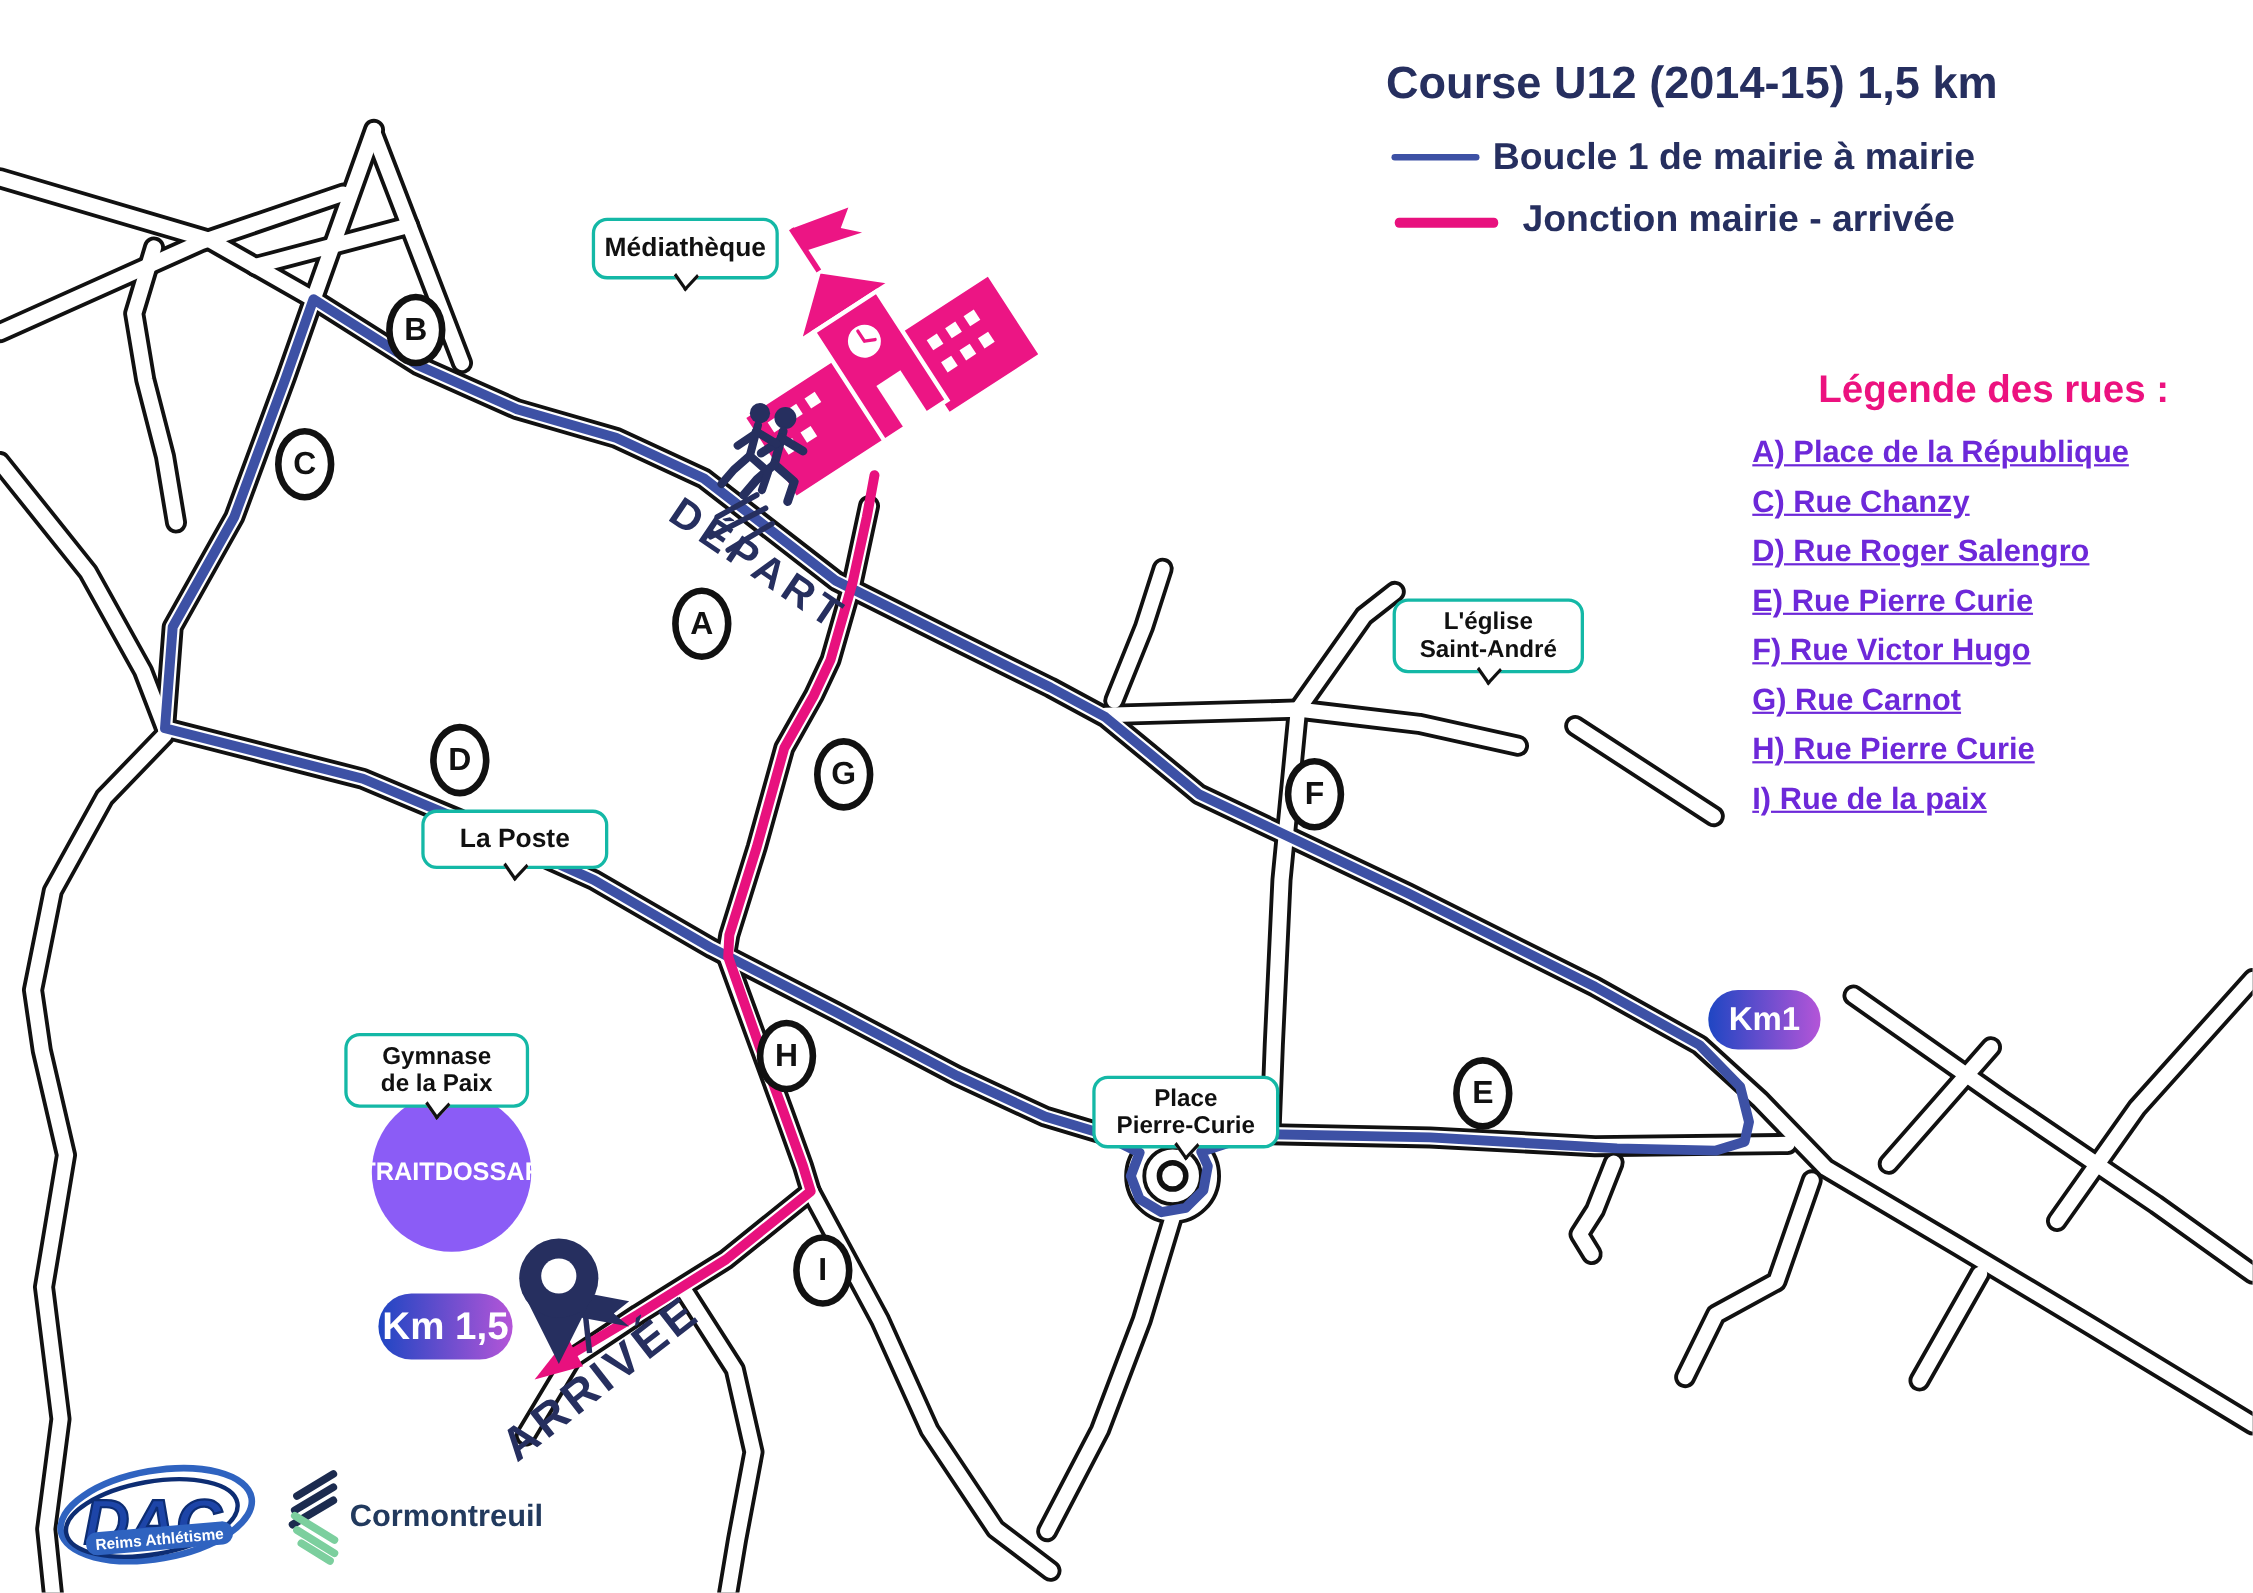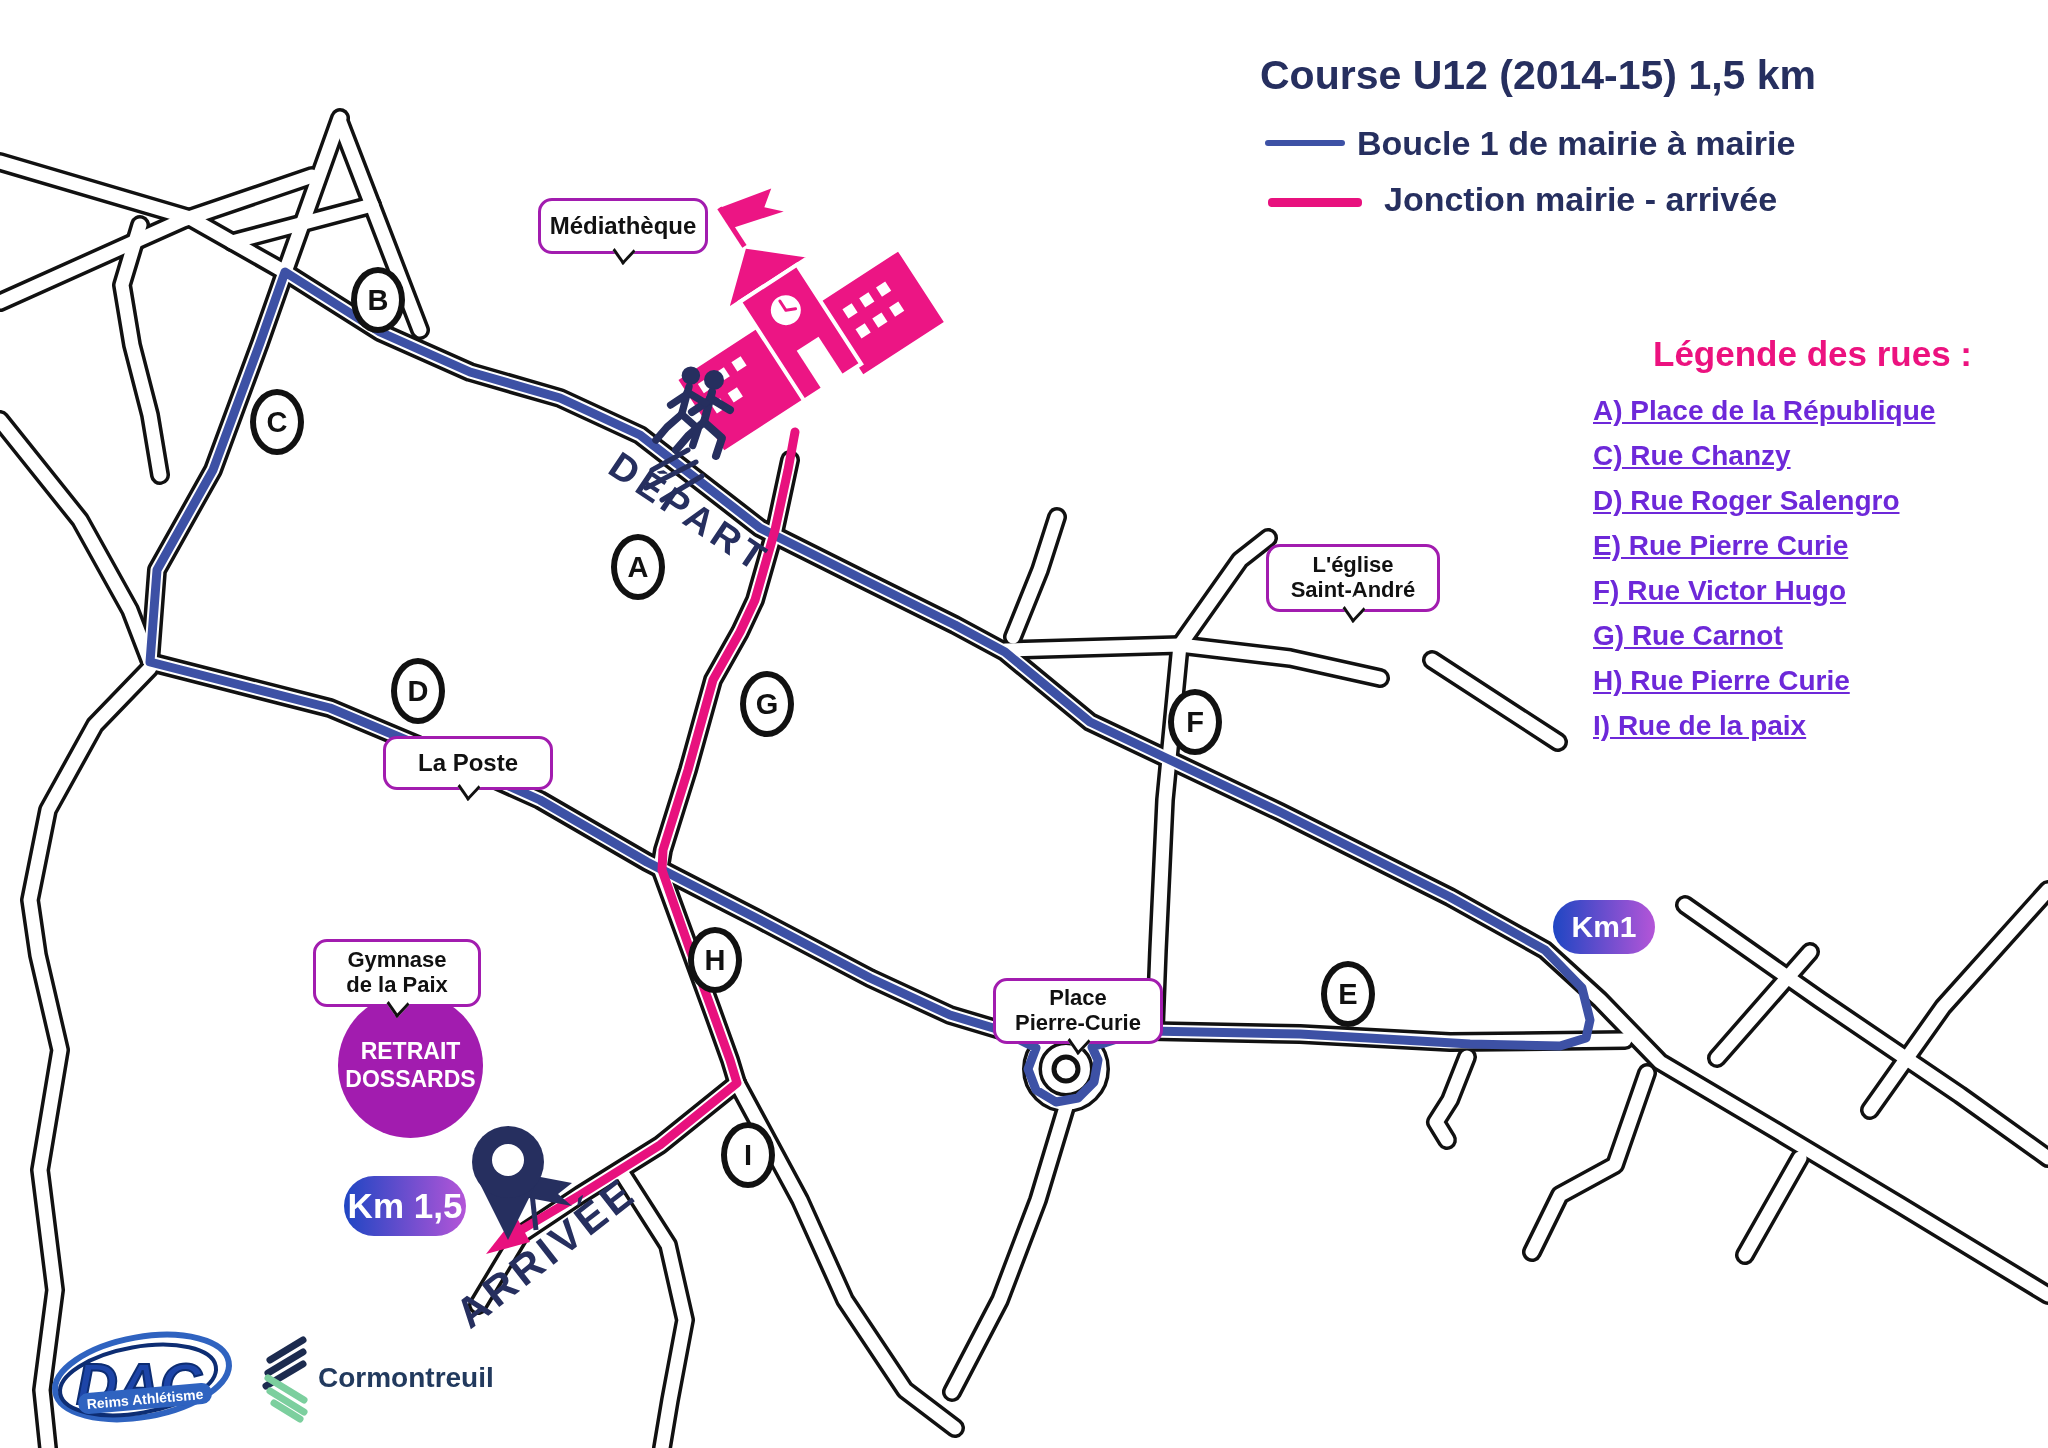--- a/index.html
+++ b/index.html
@@ -15,43 +15,43 @@
   .lg-blue{left:1265px;top:140px;width:80px;background:#3d51a5;height:6px;}
   .lg-pink{left:1268px;top:198px;width:94px;background:#e8117e;height:9px;}
   .lg-label{font-size:34px;font-weight:800;color:#262f5f;white-space:nowrap;}
   .lg-label1{left:1357px;top:124px;}
   .lg-label2{left:1384px;top:180px;}
   
   .streets-title{left:1608px;top:334px;font-size:35px;font-weight:800;color:#ec127f;white-space:nowrap;margin-left:45px;}
   .streets-list{left:1593px;top:388px;}
   .streets-list div{font-size:28px;font-weight:700;color:#6d28d9;line-height:45px;white-space:nowrap;text-decoration:underline;}
   
-  .bubble{background:#fff;border:3px solid #a21caf;border-radius:14px;display:flex;
+  .bubble{background:#fff;border:3px solid #14b8a6;border-radius:14px;display:flex;
           flex-direction:column;align-items:center;justify-content:center;
           font-weight:800;color:#111;text-align:center;z-index:6;}
   .bubble:after{content:"";position:absolute;bottom:-9px;left:calc(50% - 8px);width:15px;height:15px;
           background:#fff;border-right:3px solid #111;border-bottom:3px solid #111;
           transform:rotate(55deg) skew(12deg);}
   .bubble span{display:block;line-height:1.12;}
   .b-mediatheque{left:538px;top:198px;width:164px;height:50px;font-size:24px;}
   .b-eglise{left:1266px;top:544px;width:168px;height:62px;font-size:22px;}
   .b-laposte{left:383px;top:736px;width:164px;height:48px;font-size:24px;}
   .b-gymnase{left:313px;top:939px;width:162px;height:62px;font-size:22px;}
   .b-place{left:993px;top:978px;width:164px;height:60px;font-size:22px;}
   
   .marker{width:54px;height:66px;border:6px solid #111;border-radius:50%;background:#fff;
           box-sizing:border-box;display:flex;align-items:center;justify-content:center;
           font-size:29px;font-weight:800;color:#111;z-index:5;}
   
   .km{border-radius:999px;display:flex;align-items:center;justify-content:center;color:#fff;
       font-weight:800;background:linear-gradient(90deg,#1f46c3,#b455d8);z-index:6;}
   .km1{left:1553px;top:900px;width:102px;height:54px;font-size:30px;}
   .km15{left:344px;top:1176px;width:122px;height:60px;font-size:35px;}
-  .retrait{left:338px;top:993px;width:145px;height:145px;border-radius:50%;background:#a21caf;
-           display:flex;flex-direction:column;align-items:center;justify-content:center;z-index:5;}
+  .retrait{left:338px;top:993px;width:145px;height:145px;border-radius:50%;background:#8b5cf6;
+           display:flex;flex-direction:row;align-items:center;justify-content:center;z-index:5;}
   .retrait span{color:#fff;font-weight:800;font-size:23px;line-height:1.2;}
   
   .city-name{left:318px;top:1362px;font-size:28px;font-weight:800;color:#223a5e;}
 </style>
 </head>
 <body>
 
 <div class="canvas">
 
   <svg viewBox="0 0 2048 1448" width="2048" height="1448">

